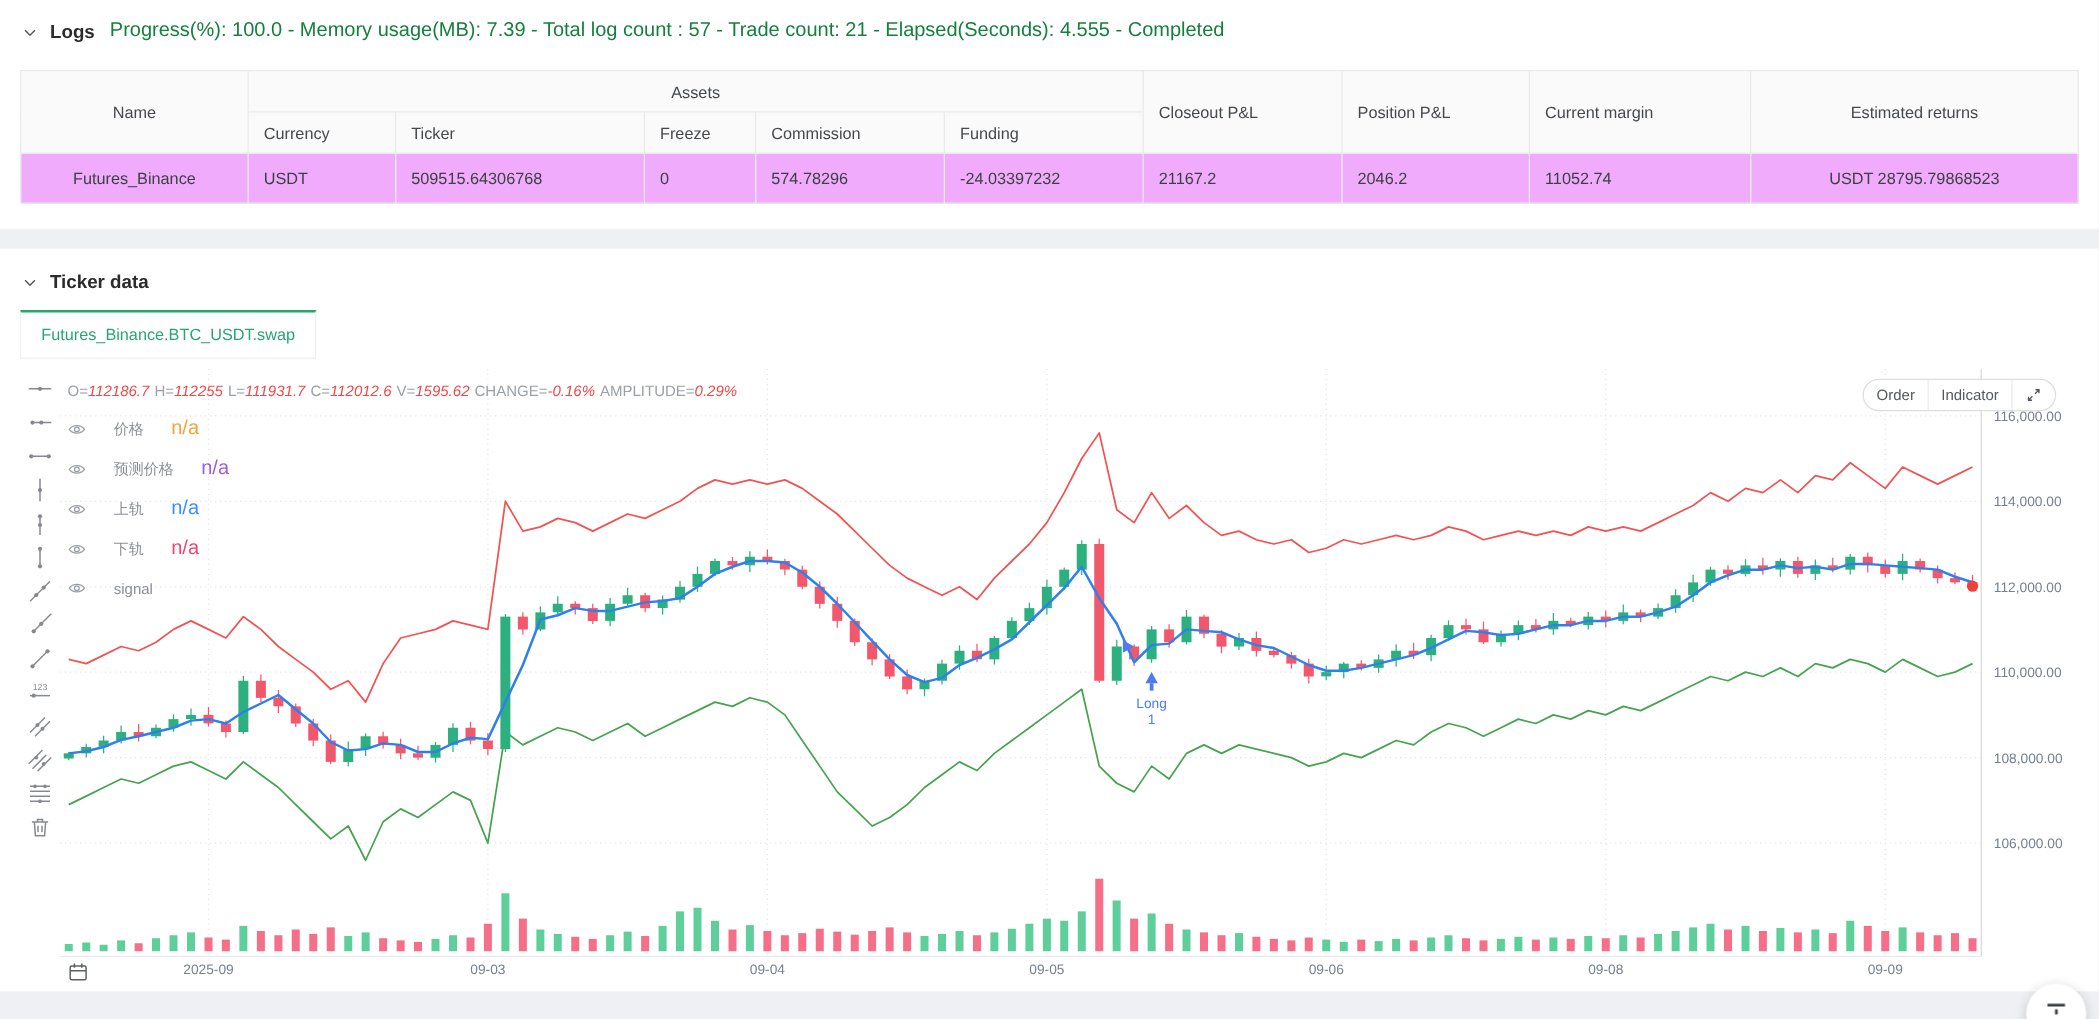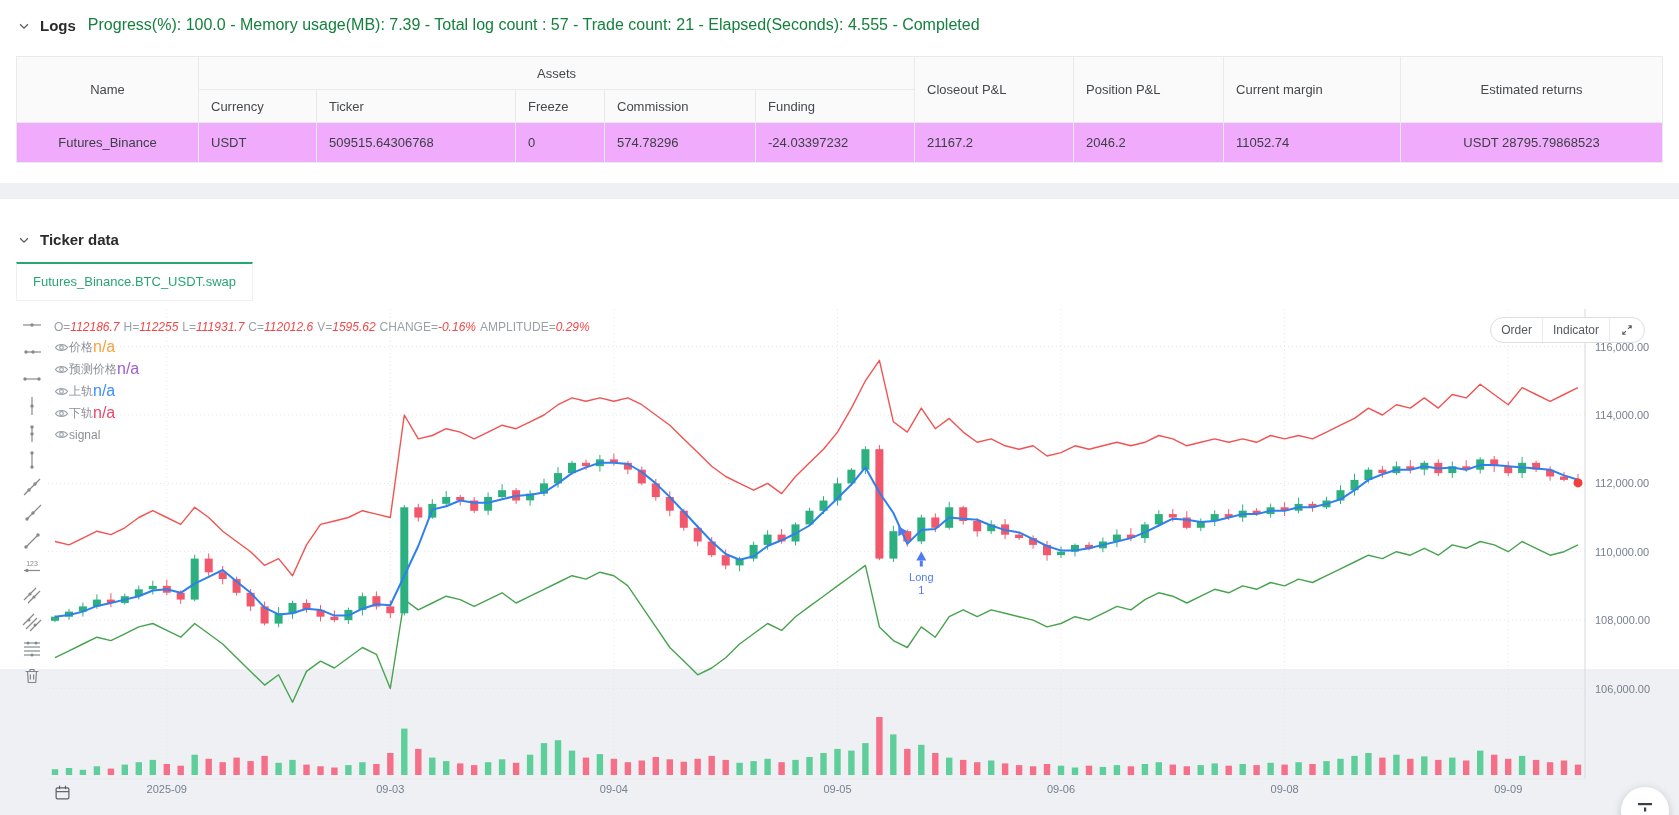--- a/index.html
+++ b/index.html
@@ -11,34 +11,34 @@
   .chev { width:16px; height:16px; display:inline-flex; align-items:center; justify-content:center; cursor:pointer; }
   .section-title { font-size:15px; font-weight:bold; color:#2b2b2b; }
   .logs-status { font-size:16px; color:#15803d; margin-left:4px; padding-top:2px; }
   table.assets { border-collapse:collapse; table-layout:fixed; width:1647px; margin-top:22px; font-size:13px; color:#3c3f43; }
   table.assets th, table.assets td { border:1px solid #e9eaec; padding:6px 12px; font-weight:normal; text-align:left; background:#f0abfc; }
   table.assets th { background:#fafafa; font-weight:normal; color:#45484c; }
   table.assets .c { text-align:center; }
   table.assets thead tr { height:33px; }
   table.assets tbody tr { height:40px; }
   
-  .ticker-card { margin-top:16px; padding:32px 16px 10px 16px; height:470px; }
+  .ticker-card { margin-top:16px; padding:18px 16px 10px 16px; height:594px; }
   .tabs { margin-top:14px; display:flex; }
   .tab { border:1px solid #f0f0f0; border-top:2px solid #27a673; background:#fff; color:#27a673; font-size:13px; padding:10px 16px 11px 16px; cursor:pointer; }
   
   .chart-zone { position:relative; display:flex; margin-top:8px; height:500px; }
   .draw-toolbar { width:34px; padding-top:6px; display:flex; flex-direction:column; align-items:center; gap:7px; }
   .tool-btn { width:22px; height:20px; display:flex; align-items:center; justify-content:center; cursor:pointer; opacity:.85; }
   .chart-main { position:relative; flex:1; }
   #kline-svg { display:block; }
   .overlay-info { position:absolute; left:6px; top:12px; font-size:12px; line-height:1; }
   .ohlc-row { display:flex; gap:4px; white-space:nowrap; }
   .ohlc-row .lab { color:#9aa0a6; }
   .ohlc-row .val { color:#f04848;font-style:italic; }
-  .legend-row { display:flex; align-items:center; gap:0; margin-top:6px; }
+  .legend-row { display:flex; align-items:center; gap:22px; margin-top:16px; }
   .legend-row .eye { width:15px; height:15px; display:inline-flex; cursor:pointer; }
   .legend-row .lname { color:#8b9097; font-size:12px; }
   .legend-row .lval { font-size:16px; }
   .chart-btns { position:absolute; right:18px; top:8px; display:flex; border:1px solid #dcdee1; border-radius:13px; background:#fff; overflow:hidden; }
   .chart-btn { font-size:12px; color:#55595f; padding:5px 10px; border-right:1px solid #ececef; cursor:pointer; display:flex; align-items:center; }
   .chart-btn:last-child { border-right:none; }
   .cal-btn { position:absolute; left:6px; bottom:4px; cursor:pointer; }
   
   .float-btn { position:fixed; right:10px; bottom:-20px; width:48px; height:48px; border-radius:50%; background:#fff; box-shadow:0 2px 10px rgba(0,0,0,.18); display:flex; align-items:flex-start; justify-content:center; padding-top:9px; cursor:pointer; z-index:10; }
 </style>

